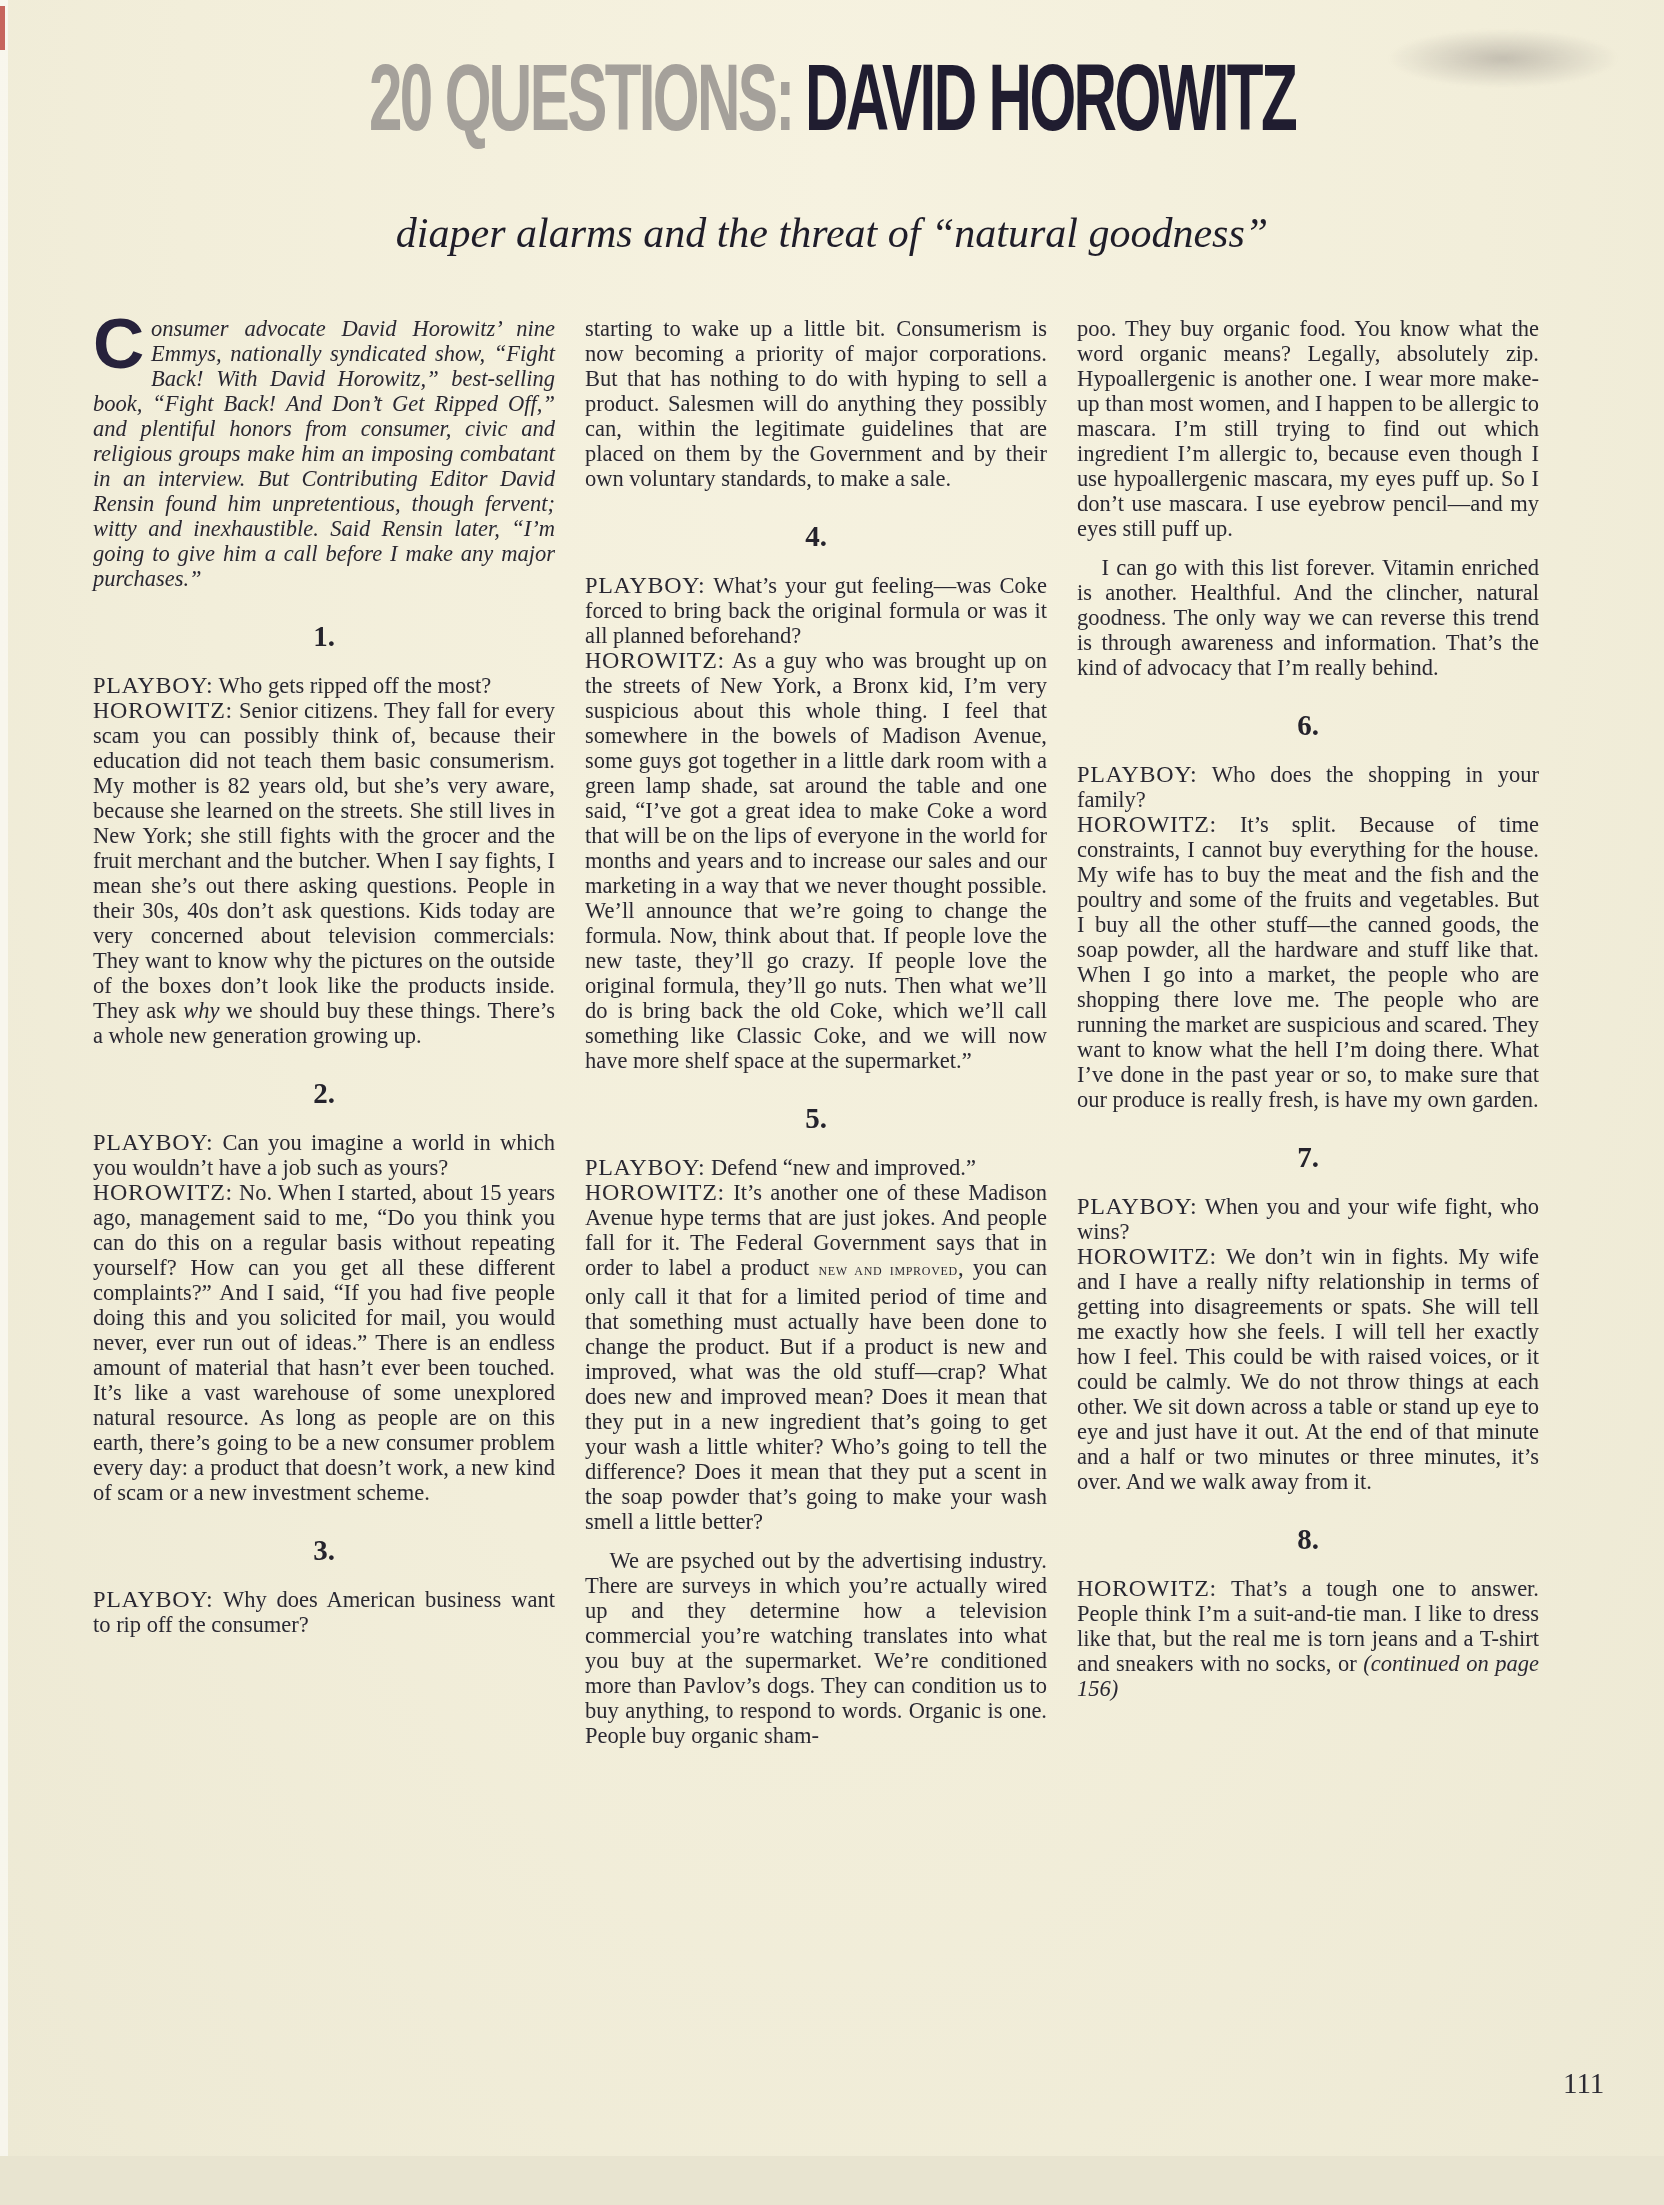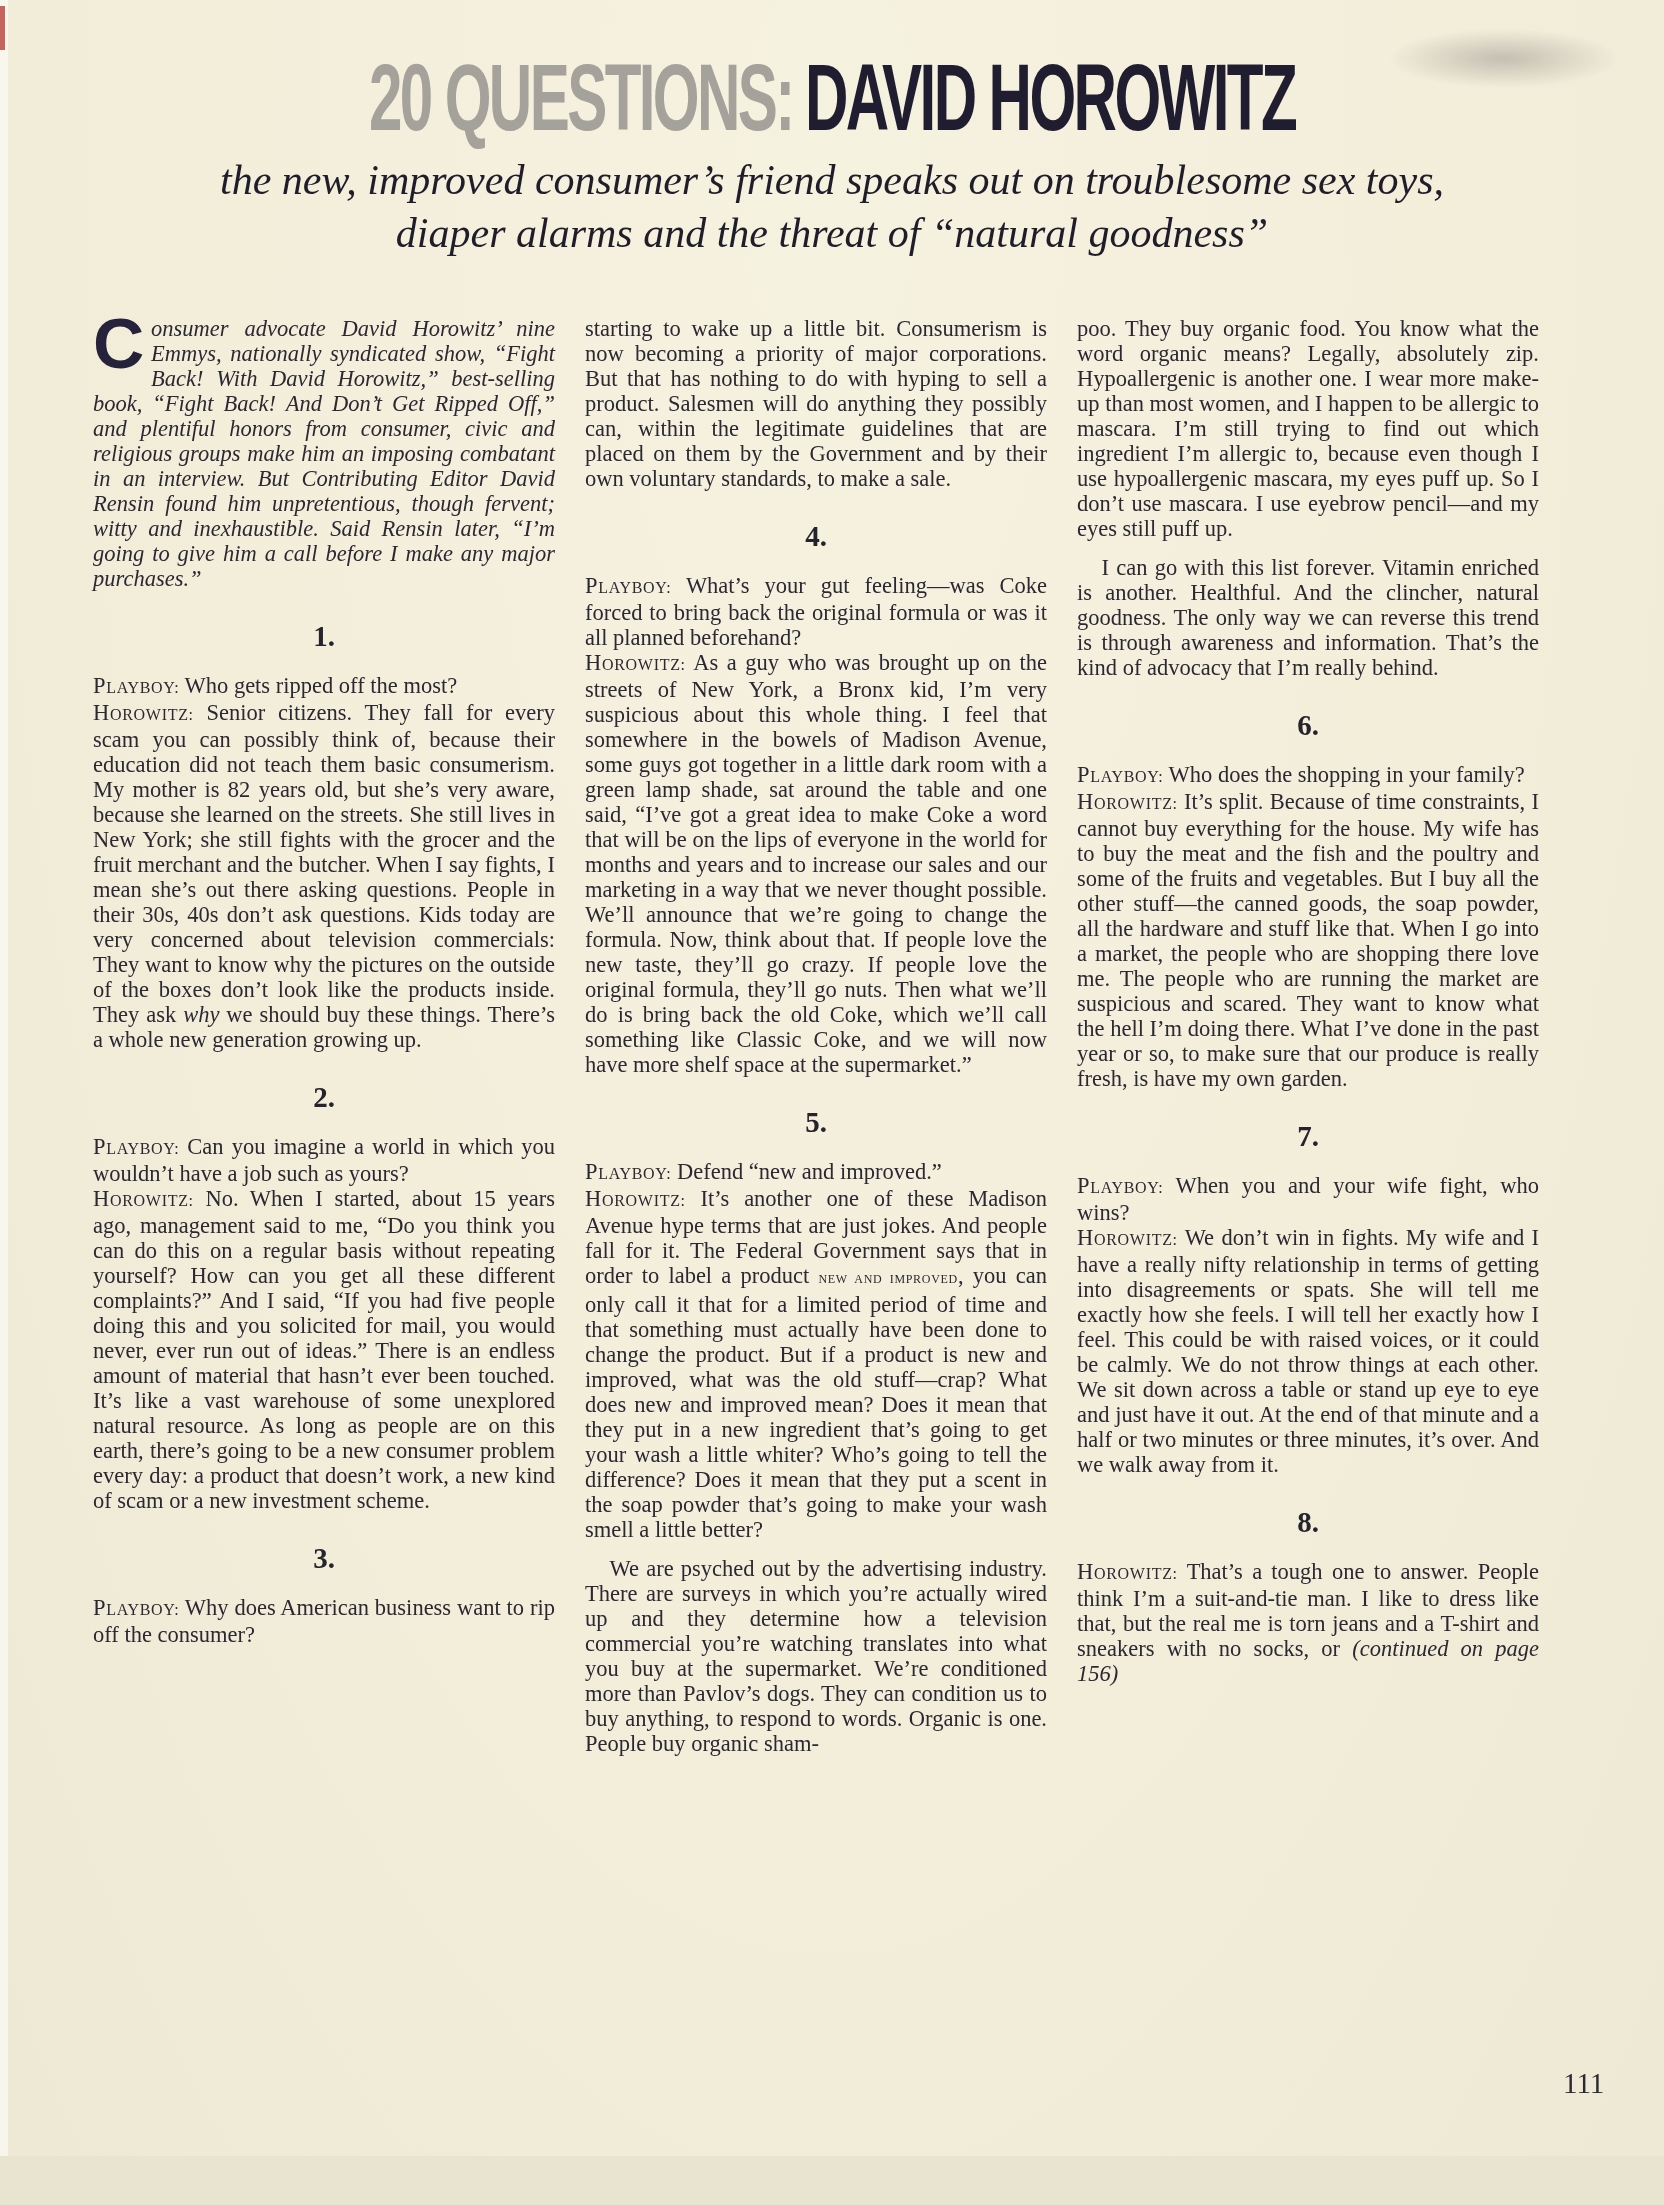--- a/index.html
+++ b/index.html
@@ -67,21 +67,21 @@
   }
   .q-number{
     text-align:center;
     font-weight:bold;
     font-size:29px;line-height:29px;
     margin:31px 0 22px 0;
     color:#25232c;
   }
   .speaker{letter-spacing:0.7px;}
   .speaker-initial{font-size:22.5px;}
-  .speaker-rest{font-size:16px;}
+  .speaker-rest{font-size:24px;}
   .run{white-space:normal;}
   .run.it{font-style:italic;}
   .run.sc{font-size:12px;letter-spacing:0.7px;}
   
   .photo-credit{
     position:absolute;left:53px;top:2156px;
     font-family:"Liberation Sans", sans-serif;
     font-size:18px;letter-spacing:0.7px;
     color:#333238;
     margin-left:8px;
@@ -113,21 +113,21 @@
 <body>
 
 <div class="page">
   <div class="edge-left"></div>
   <div class="red-mark"></div>
   <div class="smudge"></div>
 
   <header>
     <h1 class="title"><span class="gray">20 QUESTIONS:</span><span class="dark">DAVID HOROWITZ</span></h1>
     <p class="subtitle">
-      <span>the new, improved consumer’s friend speaks out on troublesome sex toys,</span><br>
+      <br>
       <span>diaper alarms and the threat of “natural goodness”</span>
     </p>
   </header>
 
   <main class="columns">
       <div class="col">
         <p class="para intro"><span class="dropcap">C</span><span class="run">onsumer advocate David Horowitz’ nine Emmys, nationally syndicated show, “Fight Back! With David Horowitz,” best-selling book, “Fight Back! And Don’t Get Ripped Off,” and plentiful honors from consumer, civic and religious groups make him an imposing combatant in an interview. But Contributing Editor David Rensin found him unpretentious, though fervent; witty and inexhaustible. Said Rensin later, “I’m going to give him a call before I make any major purchases.”</span></p>
         <div class="q-number">1.</div>
         <p class="para"><span class="speaker"><span class="speaker-initial">P</span><span class="speaker-rest">LAYBOY:</span></span> <span class="run">Who gets ripped off the most?</span></p>
         <p class="para"><span class="speaker"><span class="speaker-initial">H</span><span class="speaker-rest">OROWITZ:</span></span> <span class="run">Senior citizens. They fall for every scam you can possibly think of, because their education did not teach them basic consumerism. My mother is 82 years old, but she’s very aware, because she learned on the streets. She still lives in New York; she still fights with the grocer and the fruit merchant and the butcher. When I say fights, I mean she’s out there asking questions. People in their 30s, 40s don’t ask questions. Kids today are very concerned about television commercials: They want to know why the pictures on the outside of the boxes don’t look like the products inside. They ask </span><span class="run it">why</span><span class="run"> we should buy these things. There’s a whole new generation growing up.</span></p>

